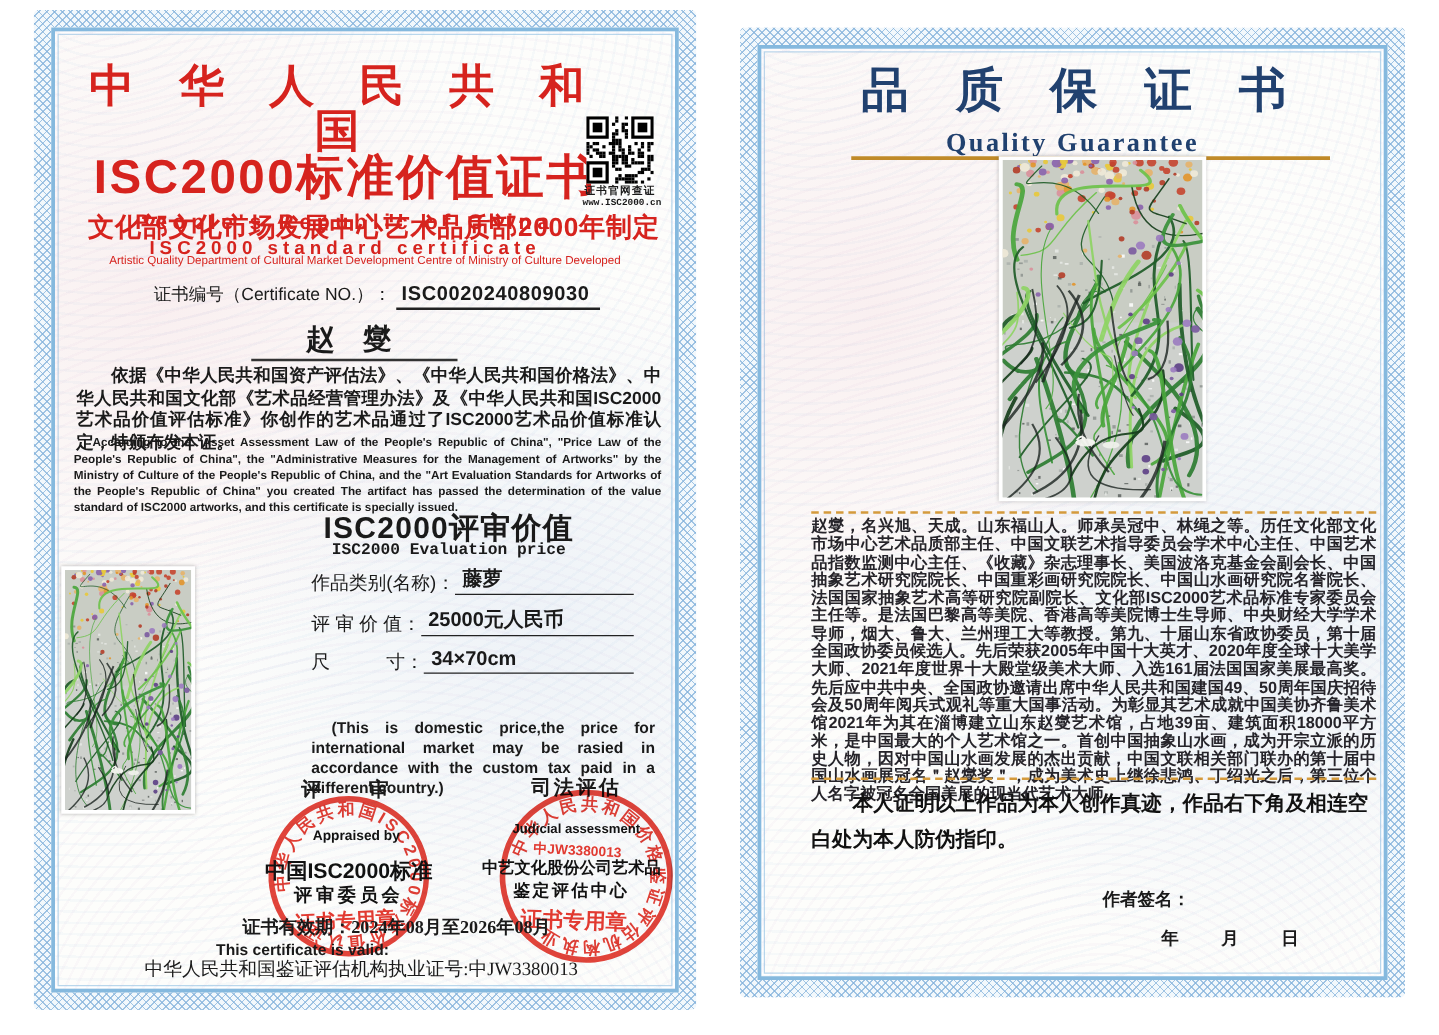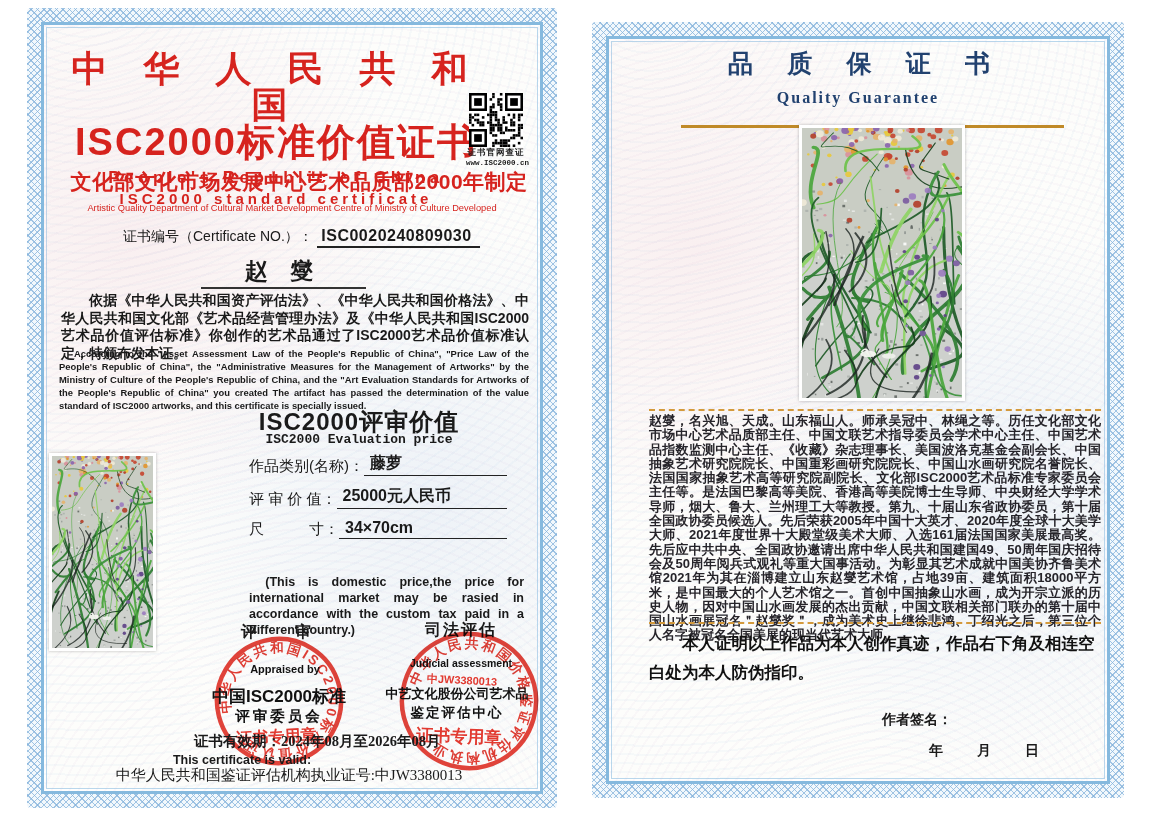--- a/index.html
+++ b/index.html
@@ -47,22 +47,22 @@
   .note-en{font-size:12.5px;font-weight:bold;line-height:16px;text-align:justify;text-indent:1.3em;}
   .sig-label{font-size:16px;font-weight:bold;letter-spacing:2px;}
   .over-seal{font-size:11px;font-weight:bold;color:#111;white-space:nowrap;}
   .seal-black{font-weight:bold;color:#111;white-space:nowrap;text-align:center;}
   .stamp-red{color:#e02a20;font-weight:bold;white-space:nowrap;opacity:.92;}
   .validity{font-family:"Liberation Serif","DejaVu Serif",serif;font-weight:bold;font-size:14.5px;white-space:nowrap;}
   .valid-en{font-size:12.5px;font-weight:bold;white-space:nowrap;}
   .license{font-family:"Liberation Serif","DejaVu Serif",serif;font-size:15px;white-space:nowrap;}
   .seal{position:absolute;mix-blend-mode:multiply;}
   
-  .q-cn{font-size:25px;font-weight:bold;letter-spacing:14px;font-family:"Liberation Serif","DejaVu Serif",serif;padding-left:16px;}
-  .q-en{font-size:16px;font-weight:bold;letter-spacing:2px;font-family:"Liberation Serif","DejaVu Serif",serif;margin-top:9px;}
+  .q-cn{font-size:38px;font-weight:bold;letter-spacing:14px;font-family:"Liberation Serif","DejaVu Serif",serif;padding-left:16px;}
+  .q-en{font-size:21px;font-weight:bold;letter-spacing:2px;font-family:"Liberation Serif","DejaVu Serif",serif;margin-top:4px;}
   .goldline{height:3px;background:#c08a28;}
   .dashline{border-top:2px dashed #d49a3c;}
   .bio{font-size:13px;font-weight:bold;line-height:14.3px;text-align:justify;color:#26242a;}
   .decl{font-size:16.5px;font-weight:bold;line-height:1.75;text-indent:2em;color:#111;}
   .sig2{font-size:14px;font-weight:bold;}
   .date2{font-size:14px;font-weight:bold;letter-spacing:2px;}
   .artframe{position:absolute;background:#fff;padding:3px;box-shadow:0 0 3px rgba(60,60,60,.35);}
   .artframe svg{display:block;}
   .qrcap1{font-size:8.5px;font-weight:bold;text-align:center;letter-spacing:1px;}
   .qrcap2{font-size:7.5px;font-weight:bold;text-align:center;font-family:"Liberation Mono","DejaVu Sans Mono",monospace;}

